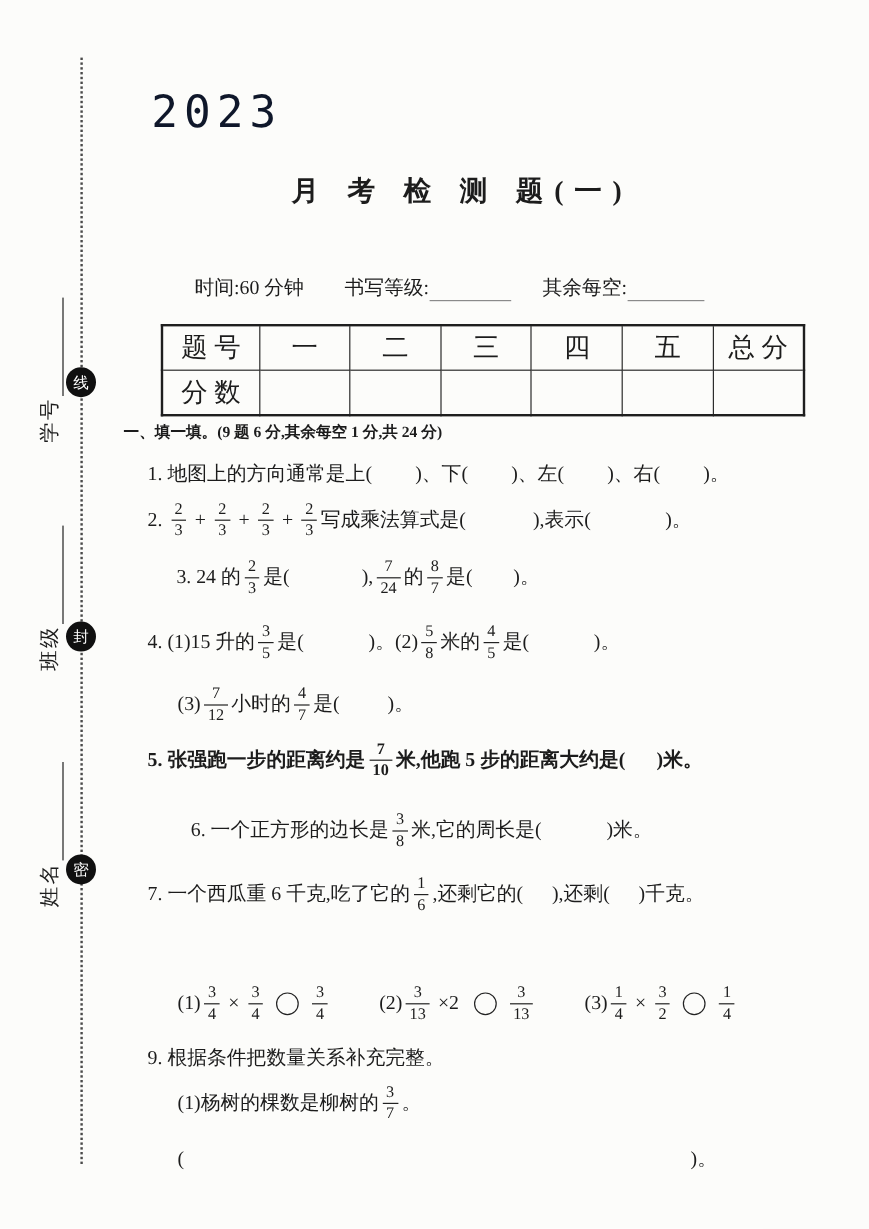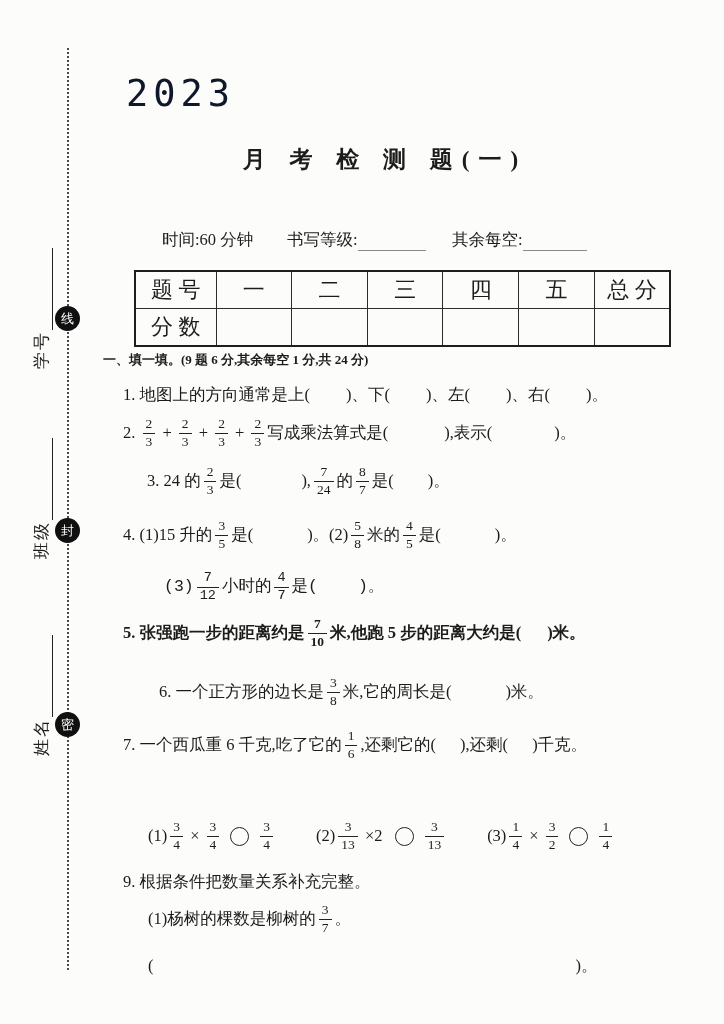--- a/index.html
+++ b/index.html
@@ -124,21 +124,21 @@
     </tr>
   </tbody>
     </table>
 
   <div class="section-heading">一、填一填。(9 题 6 分,其余每空 1 分,共 24 分)</div>
 
   <div class="q" style="left:123px;top:385px;">1. 地图上的方向通常是上(<span class="gap" style="width: 36px;"></span>)、下(<span class="gap" style="width: 36px;"></span>)、左(<span class="gap" style="width: 36px;"></span>)、右(<span class="gap" style="width: 36px;"></span>)。</div>
   <div class="q" style="left:123px;top:417px;">2. <span class="frac"><span class="num">2</span><span class="den">3</span></span> + <span class="frac"><span class="num">2</span><span class="den">3</span></span> + <span class="frac"><span class="num">2</span><span class="den">3</span></span> + <span class="frac"><span class="num">2</span><span class="den">3</span></span>写成乘法算式是(<span class="gap" style="width: 56px;"></span>),表示(<span class="gap" style="width: 62px;"></span>)。</div>
   <div class="q" style="left:123px;top:465px;margin-left:24px;">3. 24 的<span class="frac"><span class="num">2</span><span class="den">3</span></span>是(<span class="gap" style="width: 60px;"></span>),<span class="frac"><span class="num">7</span><span class="den">24</span></span>的<span class="frac"><span class="num">8</span><span class="den">7</span></span>是(<span class="gap" style="width: 34px;"></span>)。</div>
   <div class="q" style="left:123px;top:519px;">4. (1)15 升的<span class="frac"><span class="num">3</span><span class="den">5</span></span>是(<span class="gap" style="width: 54px;"></span>)。(2)<span class="frac"><span class="num">5</span><span class="den">8</span></span>米的<span class="frac"><span class="num">4</span><span class="den">5</span></span>是(<span class="gap" style="width: 54px;"></span>)。</div>
-  <div class="q" style="left:164px;top:571px;font-family:Liberation Mono, monospace;">(3)<span class="frac"><span class="num">7</span><span class="den">12</span></span>小时的<span class="frac"><span class="num">4</span><span class="den">7</span></span>是(<span class="gap" style="width: 40px;"></span>)。</div>
+  <div class="q" style="left:148px;top:571px;">(3)<span class="frac"><span class="num">7</span><span class="den">12</span></span>小时的<span class="frac"><span class="num">4</span><span class="den">7</span></span>是(<span class="gap" style="width: 40px;"></span>)。</div>
   <div class="q" style="left:123px;top:617px;font-weight:bold;">5. 张强跑一步的距离约是<span class="frac"><span class="num">7</span><span class="den">10</span></span>米,他跑 5 步的距离大约是(<span class="gap" style="width: 26px;"></span>)米。</div>
   <div class="q" style="left:123px;top:676px;margin-left:36px;">6. 一个正方形的边长是<span class="frac"><span class="num">3</span><span class="den">8</span></span>米,它的周长是(<span class="gap" style="width: 54px;"></span>)米。</div>
   <div class="q" style="left:123px;top:729px;">7. 一个西瓜重 6 千克,吃了它的<span class="frac"><span class="num">1</span><span class="den">6</span></span>,还剩它的(<span class="gap" style="width: 24px;"></span>),还剩(<span class="gap" style="width: 24px;"></span>)千克。</div>
   <div class="q" style="left:148px;top:820px;">
     <span class="q8sub">(1)<span class="frac"><span class="num">3</span><span class="den">4</span></span> × <span class="frac"><span class="num">3</span><span class="den">4</span></span><span class="cmp cmp-sm"></span><span class="frac"><span class="num">3</span><span class="den">4</span></span></span>
     <span class="q8sub">(2)<span class="frac"><span class="num">3</span><span class="den">13</span></span> ×2 <span class="cmp cmp-sm"></span><span class="frac"><span class="num">3</span><span class="den">13</span></span></span>
     <span class="q8sub">(3)<span class="frac"><span class="num">1</span><span class="den">4</span></span> × <span class="frac"><span class="num">3</span><span class="den">2</span></span><span class="cmp cmp-sm"></span><span class="frac"><span class="num">1</span><span class="den">4</span></span></span>
   </div>
   <div class="q" style="left:123px;top:872px;">9. 根据条件把数量关系补充完整。</div>
   <div class="q" style="left:148px;top:903px;">(1)杨树的棵数是柳树的<span class="frac"><span class="num">3</span><span class="den">7</span></span>。</div>

